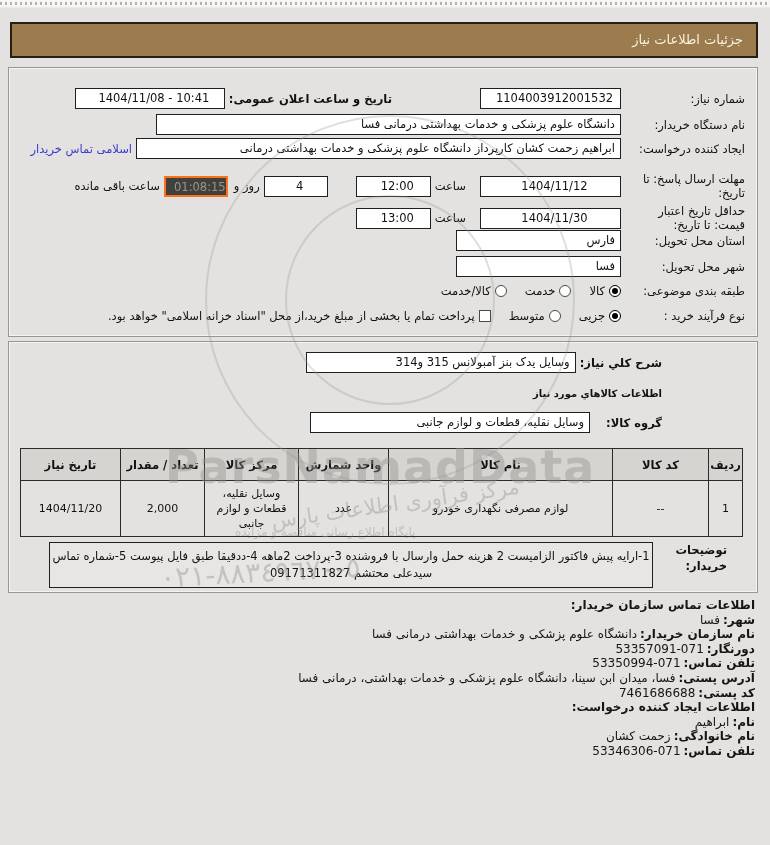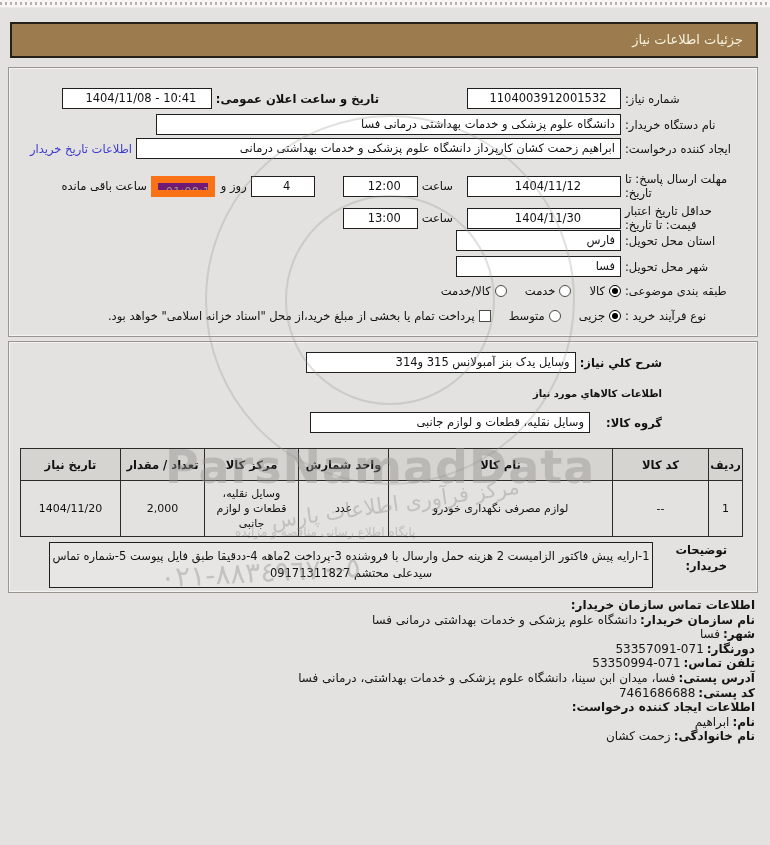--- a/index.html
+++ b/index.html
@@ -16,29 +16,29 @@
     background:#9c7c4e; border:2px solid #261f14; color:#f7f2df; font-size:13px;
     line-height:32px; padding-right:13px; text-align:right; }
 
   .panel { position:absolute; left:8px; width:750px; background:#e3e2e1;
     border:1px solid #98968f; box-shadow:inset 1px 1px 0 #f4f3f1, inset -1px -1px 0 #f4f3f1; z-index:2; }
   .panel1 { top:67px; height:270px; }
   .panel2 { top:341px; height:252px; }
 
   .row { position:absolute; right:12px; left:10px; display:flex; direction:rtl;
     align-items:center; gap:4px; font-size:11.5px; }
-  .lbl { width:120px; flex:none; text-align:left; line-height:14px; }
+  .lbl { width:120px; flex:none; text-align:right; line-height:14px; }
   .box { background:#fff; border:1px solid #1f1f1f; height:21px; line-height:19px;
     flex:none; font-size:11.5px; overflow:hidden; white-space:nowrap; }
   .ltr { direction:ltr; text-align:center;padding-left:8px; }
   .rtlval { text-align:right; padding:0 5px; }
-  .w145{width:154px;} .w150{width:150px;} .w75{width:75px;} .w64{width:64px;}
+  .w145{width:141px;} .w150{width:150px;} .w75{width:75px;} .w64{width:64px;}
   .w165{width:165px;} .w465{width:465px;} .w485{width:485px;} .w270{width:270px;} .w280{width:280px;}
   .mr84{margin-right:84px;font-weight:bold;} .mr24{margin-right:24px;} .mr10{margin-right:10px;} .mr2{margin-right:2px;}
-  .countdown { background:#701a75; border:7px solid #f97316; color:#98987e; }
+  .countdown { background:#404040; border:2px solid #f97316; color:#98987e; }
   .link { color:#3b3bcd; cursor:pointer; white-space:nowrap; }
 
   .radio { width:12px; height:12px; border:1px solid #4a4a4a; border-radius:50%;
     background:#fff; display:flex; align-items:center; justify-content:center; flex:none; }
   .radio.checked { border-color:#000; }
   .radio .dot { width:6px; height:6px; border-radius:50%; background:#000; }
   .checkbox { width:12px; height:12px; border:1px solid #4a4a4a; background:#fff; flex:none; }
   .optlbl { white-space:nowrap; }
   .gapopt { margin-right:14px; }
 
@@ -99,21 +99,21 @@
     </div>
 
     <div class="row" style="top:46px;">
       <span class="lbl">نام دستگاه خریدار:</span>
       <span class="box rtlval w465">دانشگاه علوم پزشکی و خدمات بهداشتی درمانی فسا</span>
     </div>
 
     <div class="row" style="top:70px;">
       <span class="lbl">ایجاد کننده درخواست:</span>
       <span class="box rtlval w485">ابراهیم زحمت کشان کارپرداز دانشگاه علوم پزشکی و خدمات بهداشتی درمانی</span>
-      <span class="link">اطلاعات تاریخ خریدار</span>
+      <span class="link">اسلامی تماس خریدار</span>
     </div>
 
     <div class="row" style="top:96px; height:44px;">
       <span class="lbl">مهلت ارسال پاسخ: تا تاریخ:</span>
       <span class="box ltr w145">1404/11/12</span>
       <span class="mr10">ساعت</span>
       <span class="box ltr w75">12:00</span>
       <span class="box ltr w64 mr24">4</span>
       <span>روز و</span>
       <span class="box ltr w64 countdown mr2">01:08:15</span>
@@ -219,24 +219,25 @@
           <span>09171311827</span>
           <span>سیدعلی محتشم</span>
         </div>
       </div>
     </div>
 
   </div>
 
   <div class="contact">
     <div class="b">اطلاعات تماس سازمان خریدار:</div>
+    <div class="cline"><b>شهر:</b><span>فسا</span></div>
     <div class="cline"><b>نام سازمان خریدار:</b><span>دانشگاه علوم پزشکی و خدمات بهداشتی درمانی فسا</span></div>
-    <div class="cline"><b>شهر:</b><span>فسا</span></div>
     <div class="cline"><b>دورنگار:</b><span class="ltrnum">53357091-071</span></div>
     <div class="cline"><b>تلفن تماس:</b><span class="ltrnum">53350994-071</span></div>
     <div class="cline"><b>آدرس پستی:</b><span>فسا، میدان ابن سینا، دانشگاه علوم پزشکی و خدمات بهداشتی، درمانی فسا</span></div>
     <div class="cline"><b>کد پستی:</b><span>7461686688</span></div>
     <div class="b">اطلاعات ایجاد کننده درخواست:</div>
     <div class="cline"><b>نام:</b><span>ابراهیم</span></div>
     <div class="cline"><b>نام خانوادگی:</b><span>زحمت کشان</span></div>
+    <div class="cline"><b>تلفن تماس:</b><span class="ltrnum">53346306-071</span></div>
   </div>
 
 </div>
 
 </body></html>

